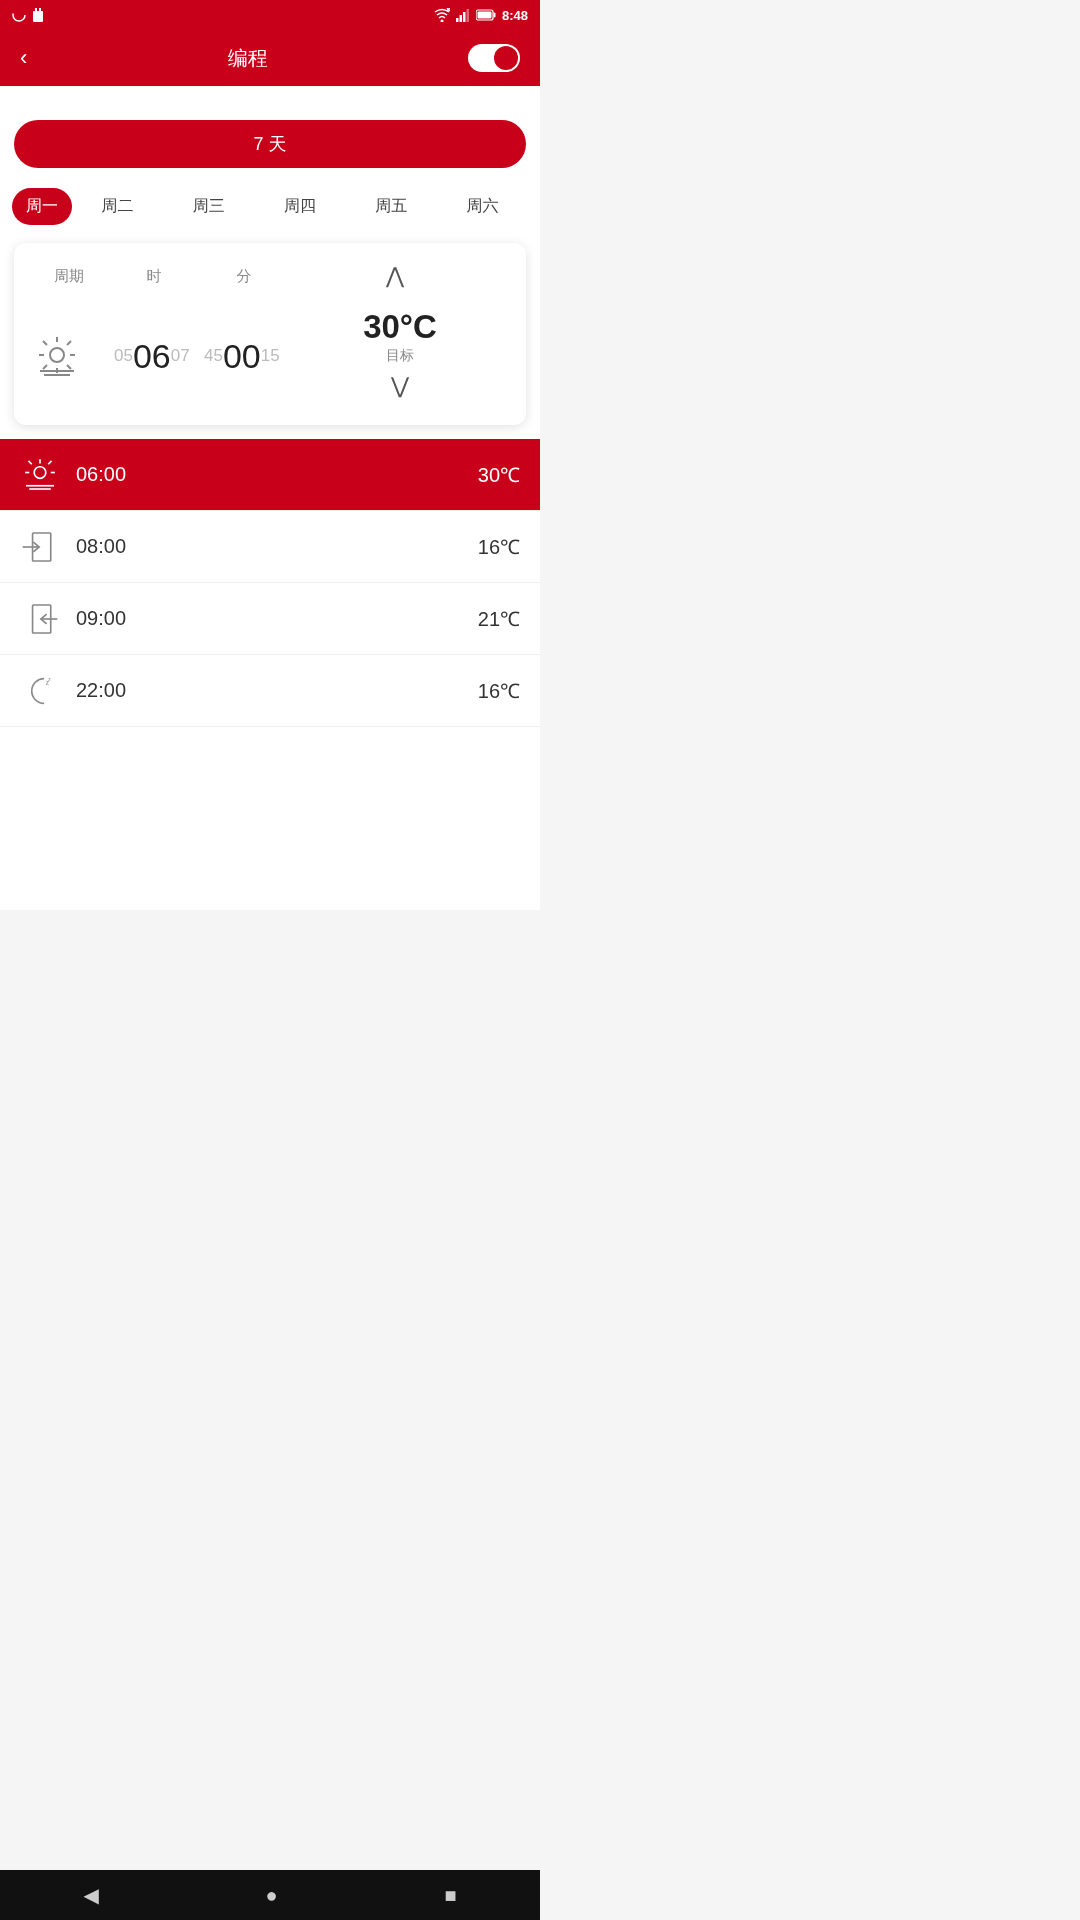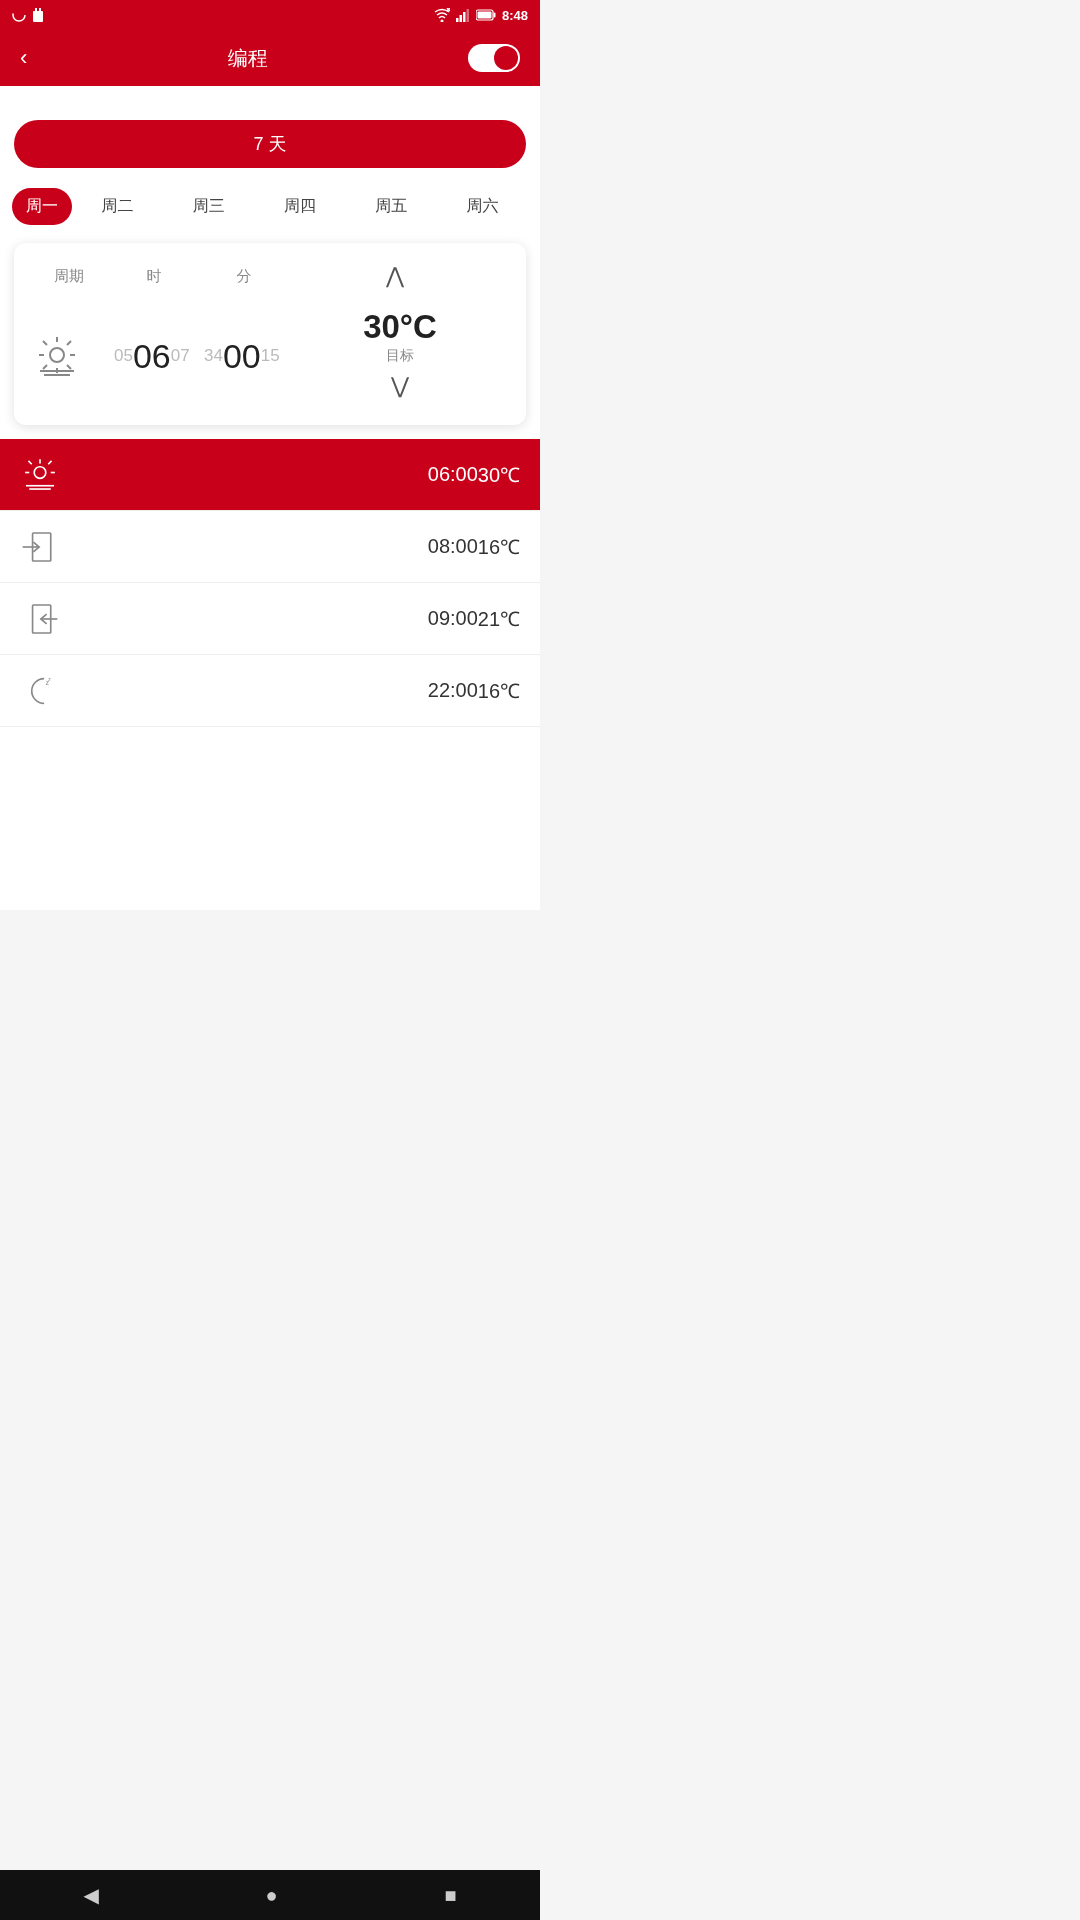--- a/index.html
+++ b/index.html
@@ -204,21 +204,20 @@
     }
 
     
     .schedule-list { background: white; }
     .schedule-item {
       display: flex;
       align-items: center;
       padding: 0 20px;
       height: 72px;
       border-bottom: 1px solid #eee;
-      text-align: right;
     }
     .schedule-item.active-item {
       background: #c8001a;
     }
     .schedule-item.active-item .schedule-time,
     .schedule-item.active-item .schedule-temp {
       color: white;
     }
     .schedule-icon {
       width: 40px;
@@ -371,21 +370,21 @@
         </div>
       </div>
 
       <div class="picker-col hour-col">
         <div class="picker-num">05</div>
         <div class="picker-num active">06</div>
         <div class="picker-num">07</div>
       </div>
 
       <div class="picker-col minute-col">
-        <div class="picker-num">34</div>
+        <div class="picker-num">45</div>
         <div class="picker-num active">00</div>
         <div class="picker-num">15</div>
       </div>
 
       <div class="temp-ctrl">
         <div class="temp-value">30°C</div>
         <div class="temp-label">目标</div>
         <span class="temp-arrow" style="margin-top:4px;">⋁</span>
       </div>
     </div>

